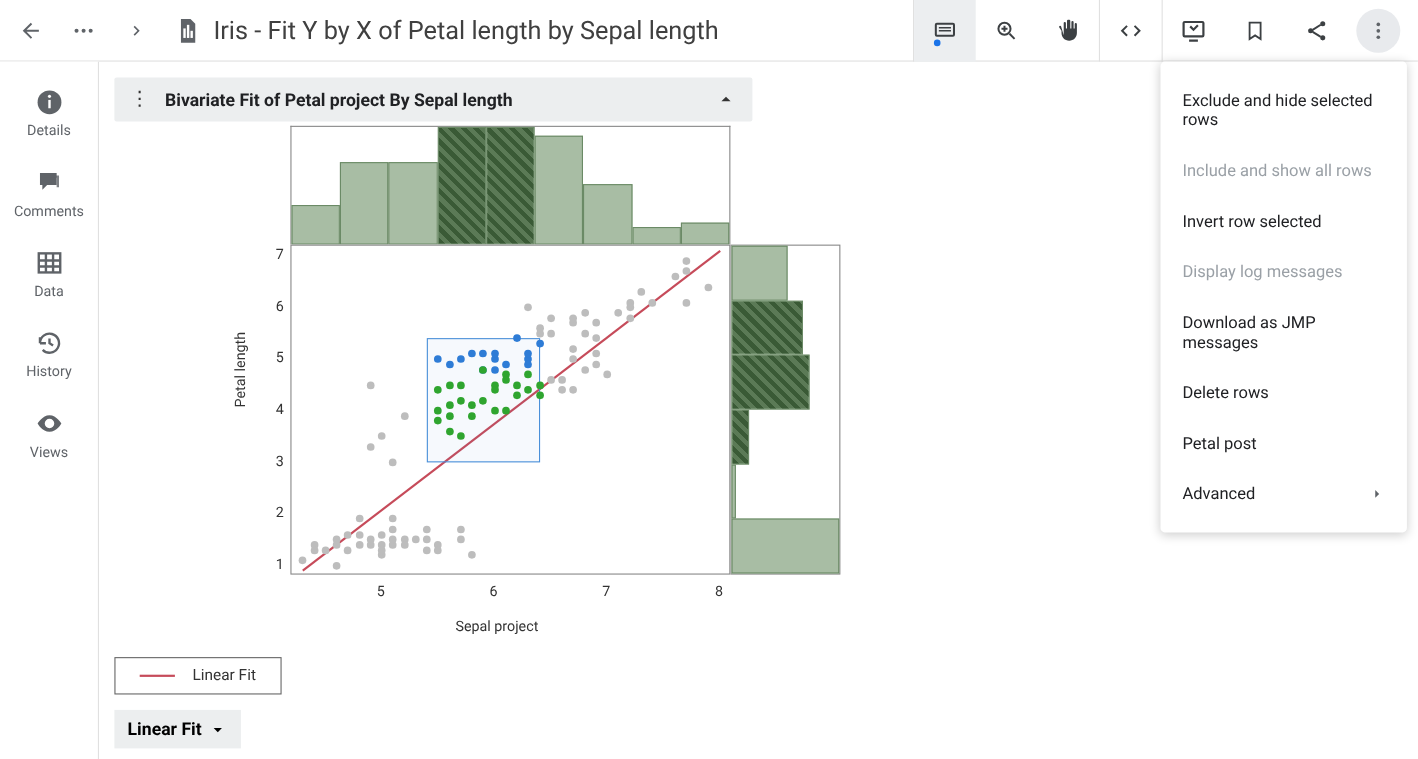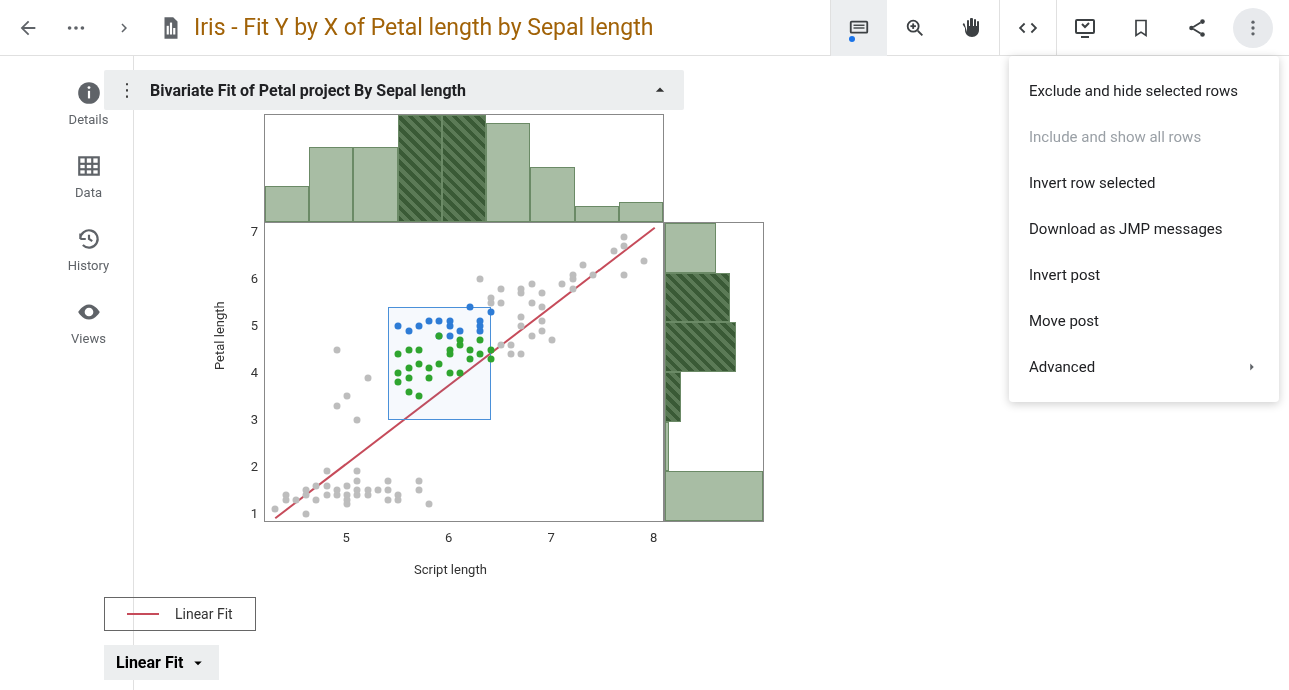--- a/index.html
+++ b/index.html
@@ -4,30 +4,30 @@
 <style>
 * { margin:0; padding:0; box-sizing:border-box; font-family:-apple-system,BlinkMacSystemFont,"Segoe UI",Roboto,Arial,sans-serif; }
 body { background:#fff; width:1289px; height:690px; overflow:hidden; position:relative; }
 
 
 .topbar { height:56px; border-bottom:1px solid #e0e0e0; display:flex; align-items:center; padding:0 8px; }
 .tb-left { display:flex; align-items:center; gap:8px; flex:1; }
 .tb-btn { width:40px; height:40px; display:flex; align-items:center; justify-content:center; color:#5f6368; cursor:pointer; border-radius:50%; }
 .title-wrap { display:flex; align-items:center; gap:10px; margin-left:6px; }
 .file-ico { width:26px; height:26px; color:#5f6368; }
-.title { font-size:23px; color:#a16207; font-weight:400; }
+.title { font-size:23px; color:#404040; font-weight:400; }
 .tb-right { display:flex; align-items:center; gap:0; }
 .tb-icon { width:56px; height:56px; display:flex; align-items:center; justify-content:center; color:#3c4043; cursor:pointer; }
 .tb-icon.active { background:#eceef0; position:relative; }
 .tb-icon.active::after { content:''; position:absolute; bottom:14px; left:18px; width:6px; height:6px; background:#1a73e8; border-radius:50%; }
 .tb-sep { width:1px; height:56px; background:#e0e0e0; }
 .more-active { background:#e8eaed; border-radius:50%; width:40px; height:40px; margin:0 8px; }
 
 
-.rail { position:absolute; left:0; top:56px; bottom:0; width:90px; border-right:1px solid #e0e0e0; background:#fff; padding-top:14px;margin-left:44px; }
+.rail { position:absolute; left:0; top:56px; bottom:0; width:90px; border-right:1px solid #e0e0e0; background:#fff; padding-top:14px; }
 .rail-item { display:flex; flex-direction:column; align-items:center; gap:6px; padding:10px 0 16px; cursor:pointer; }
 .rail-ico { color:#5f6368; }
 .rail-lbl { font-size:13px; color:#5f6368; }
 
 
 .main { position:absolute; left:90px; top:56px; right:0; bottom:0; padding:14px; overflow:auto; }
 .panel { width:580px; }
 .panel-hdr { background:#eceeef; height:40px; display:flex; align-items:center; padding:0 14px; gap:14px; border-radius:2px; }
 .panel-dots { color:#333; font-size:18px; line-height:1; }
 .panel-title { font-weight:700; font-size:16px; color:#202124; flex:1; }
@@ -62,21 +62,21 @@
 .fitline { position:absolute; left:0; top:0; width:400px; height:300px; pointer-events:none; }
 
 
 .legend { margin-top:18px; margin-left:0; display:inline-flex; align-items:center; gap:16px; border:1px solid #666; padding:8px 22px; }
 .legend-line { width:32px; height:2px; background:#c64b5a; }
 .legend-txt { font-size:14px; color:#333; }
 .dropdown { margin-top:14px; display:inline-flex; align-items:center; gap:6px; background:#eceeef; padding:8px 12px; font-weight:700; font-size:16px; cursor:pointer; }
 .dropdown svg { transform:rotate(0deg); }
 
 
-.menu { position:absolute; right:10px; top:56px; width:270px; background:#fff; box-shadow:0 2px 10px rgba(0,0,0,0.2); border-radius:4px; padding:12px 0; z-index:10; }
+.menu { position:absolute; right:10px; top:56px; width:224px; background:#fff; box-shadow:0 2px 10px rgba(0,0,0,0.2); border-radius:4px; padding:12px 0; z-index:10; }
 .menu-item { padding:14px 20px; font-size:15px; color:#202124; cursor:pointer; display:flex; align-items:center; justify-content:space-between; }
 .menu-item.disabled { color:#9aa0a6; cursor:default; }
 
 svg { display:block; }
 </style>
 </head>
 <body>
 
 <div class="topbar">
   <div class="tb-left">
@@ -168,20 +168,27 @@
 </div>
 
 <div class="rail" id="rail">
     <div class="rail-item">
       <svg class="rail-ico" width="26" height="26" viewBox="0 0 24 24">
         <circle cx="12" cy="12" r="10" fill="currentColor"></circle>
         <rect x="11" y="10" width="2" height="7" fill="#fff"></rect>
         <circle cx="12" cy="7" r="1.3" fill="#fff"></circle>
       </svg>
       <span class="rail-lbl">Details</span>
+    </div>
+    <div class="rail-item">
+      <svg class="rail-ico" width="26" height="26" viewBox="0 0 24 24">
+        <path fill="currentColor" d="M4 4h14v10H10l-4 4V14H4z"></path>
+        <path fill="currentColor" d="M8 6h12v10h-2V8H8z" opacity="0.8"></path>
+      </svg>
+      <span class="rail-lbl">Comments</span>
     </div>
     <div class="rail-item">
       <svg class="rail-ico" width="26" height="26" viewBox="0 0 24 24">
         <rect x="3" y="4" width="18" height="16" fill="none" stroke="currentColor" stroke-width="2"></rect>
         <line x1="3" y1="10" x2="21" y2="10" stroke="currentColor" stroke-width="2"></line>
         <line x1="3" y1="15" x2="21" y2="15" stroke="currentColor" stroke-width="2"></line>
         <line x1="9" y1="4" x2="9" y2="20" stroke="currentColor" stroke-width="2"></line>
         <line x1="15" y1="4" x2="15" y2="20" stroke="currentColor" stroke-width="2"></line>
       </svg>
       <span class="rail-lbl">Data</span>
@@ -343,21 +350,21 @@
         </div>
       <div class="right-hist" id="righthist">
           <div class="rbar " style="flex:1;width:52.083333333333336%"></div>
           <div class="rbar sel" style="flex:1;width:66.66666666666666%"></div>
           <div class="rbar sel" style="flex:1;width:72.91666666666666%"></div>
           <div class="rbar sel" style="flex:1;width:16.666666666666664%"></div>
           <div class="rbar " style="flex:1;width:4.166666666666666%"></div>
           <div class="rbar " style="flex:1;width:100%"></div>
         </div>
       <span class="ylabel">Petal length</span>
-      <span class="xlabel">Script length</span>
+      <span class="xlabel">Sepal project</span>
       <div id="ticks">
           <span class="ytick" style="top:391.625px">1</span>
           <span class="ytick" style="top:344.75px">2</span>
           <span class="ytick" style="top:297.875px">3</span>
           <span class="ytick" style="top:251px">4</span>
           <span class="ytick" style="top:204.125px">5</span>
           <span class="ytick" style="top:157.25px">6</span>
           <span class="ytick" style="top:110.375px">7</span>
           <span class="xtick" style="left:242.05128205128204px">5</span>
           <span class="xtick" style="left:344.61538461538464px">6</span>
@@ -386,30 +393,34 @@
 
      </div>
     <div class="menu-item disabled">
        <span>Include and show all rows</span>
 
      </div>
     <div class="menu-item ">
        <span>Invert row selected</span>
 
      </div>
+    <div class="menu-item disabled">
+       <span>Display log messages</span>
+
+     </div>
     <div class="menu-item ">
        <span>Download as JMP messages</span>
 
      </div>
     <div class="menu-item ">
-       <span>Invert post</span>
-
-     </div>
-    <div class="menu-item ">
-       <span>Move post</span>
+       <span>Delete rows</span>
+
+     </div>
+    <div class="menu-item ">
+       <span>Petal post</span>
 
      </div>
     <div class="menu-item ">
        <span>Advanced</span>
        <svg width="14" height="14" viewBox="0 0 24 24">
         <path fill="#5f6368" d="M9 6l6 6-6 6z"></path>
       </svg>
      </div>
   </div>
 

